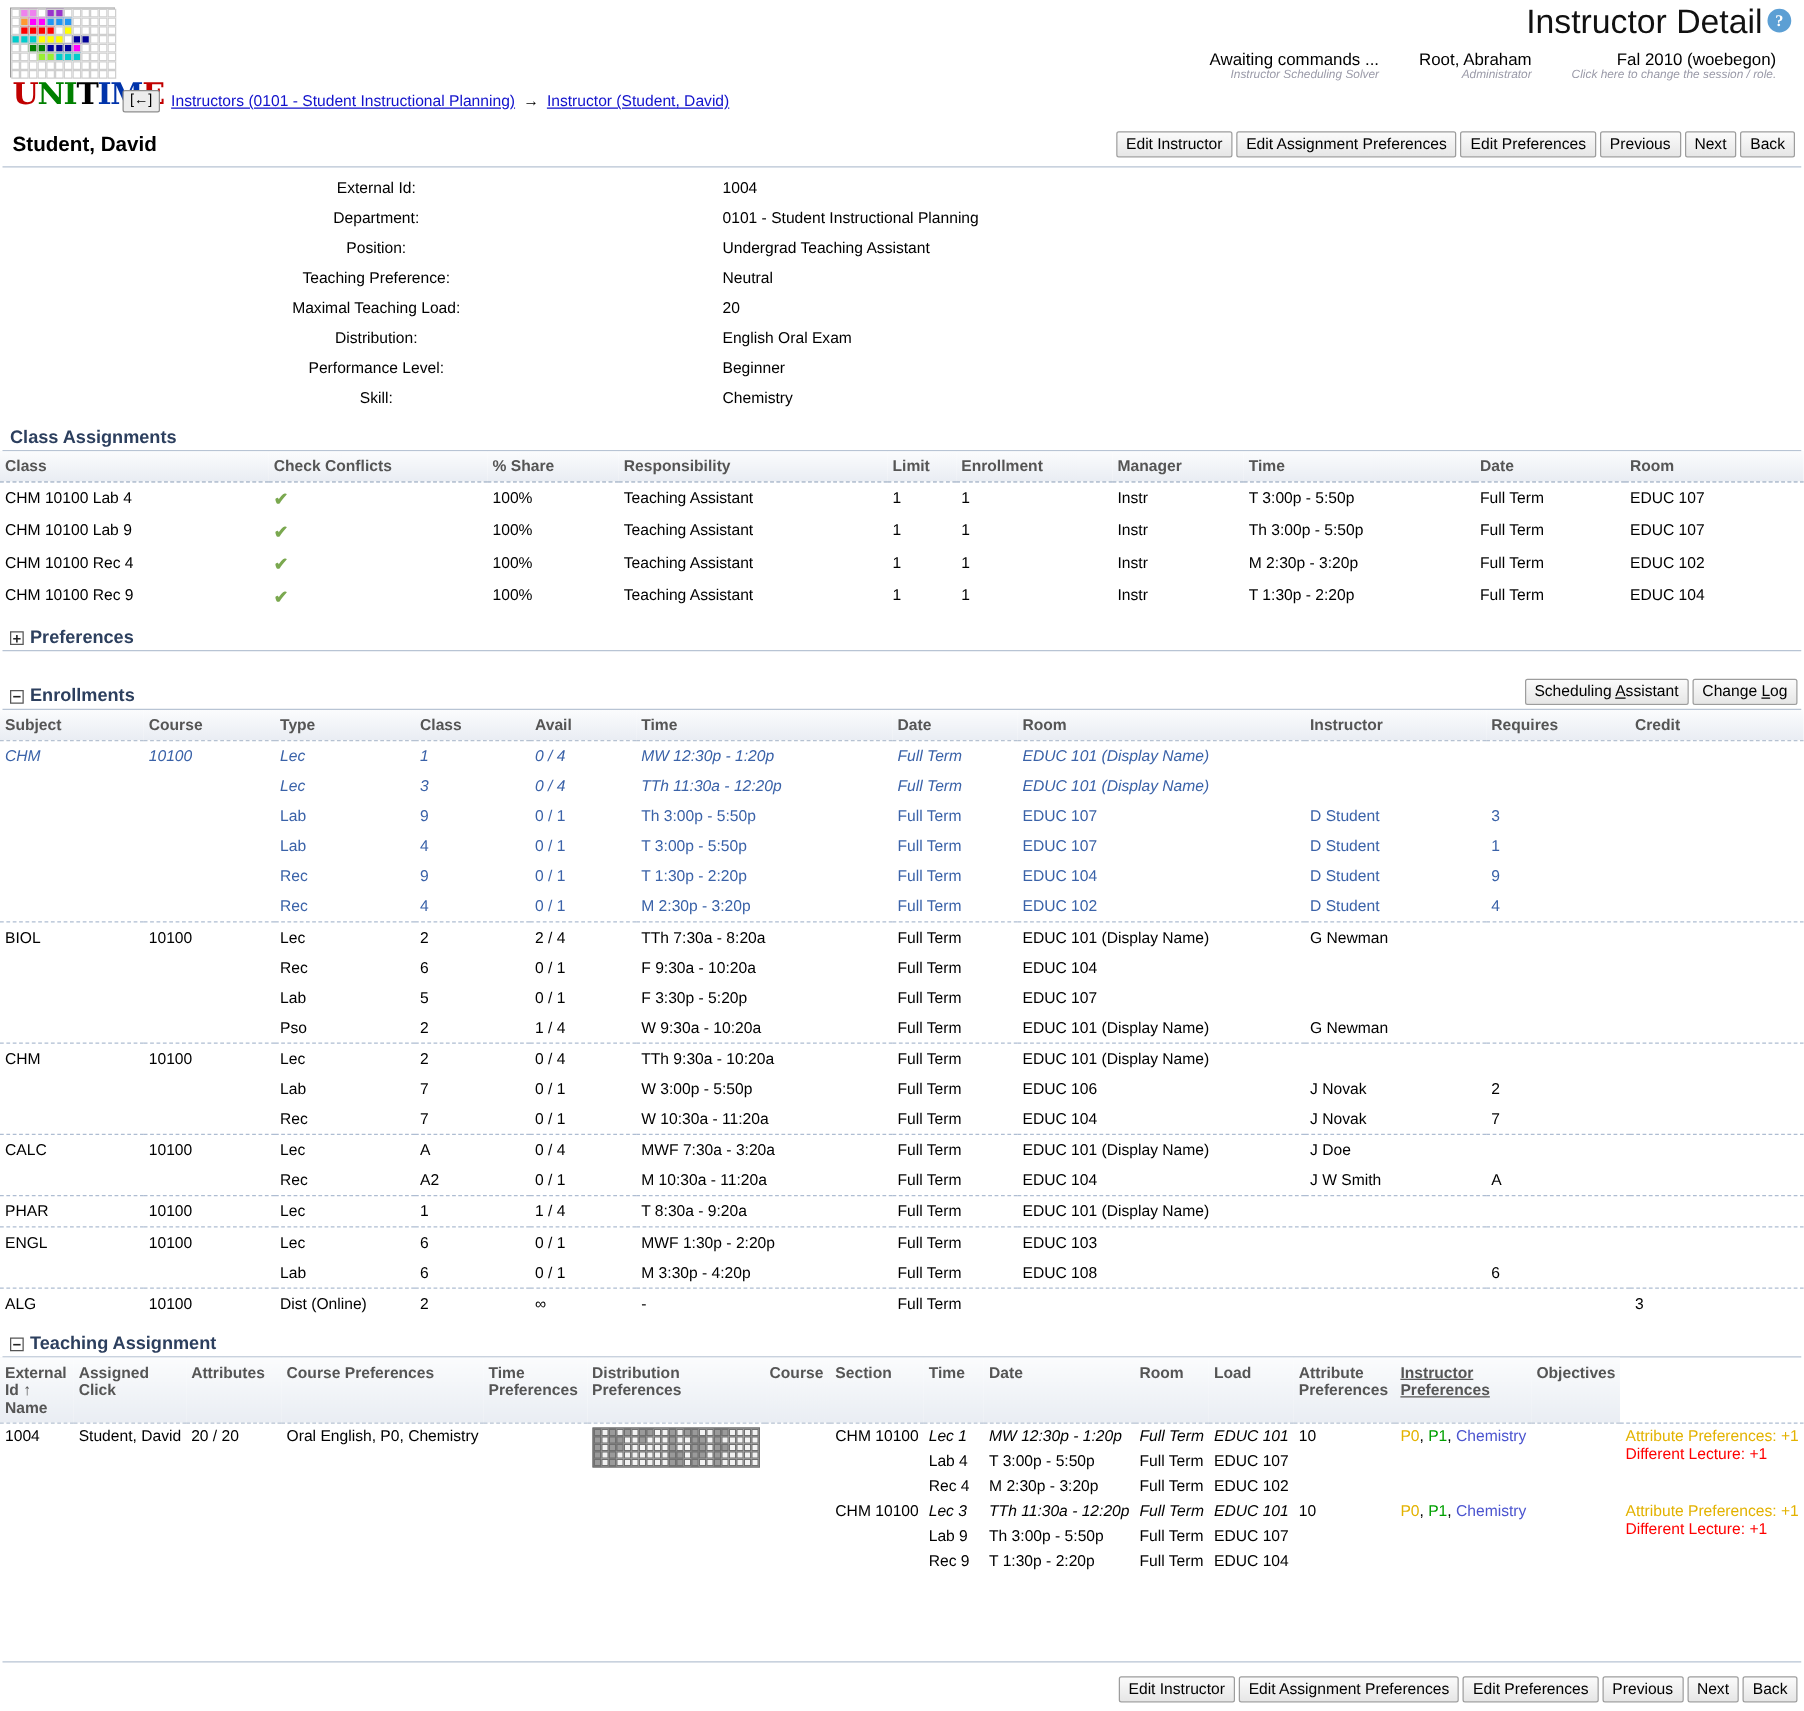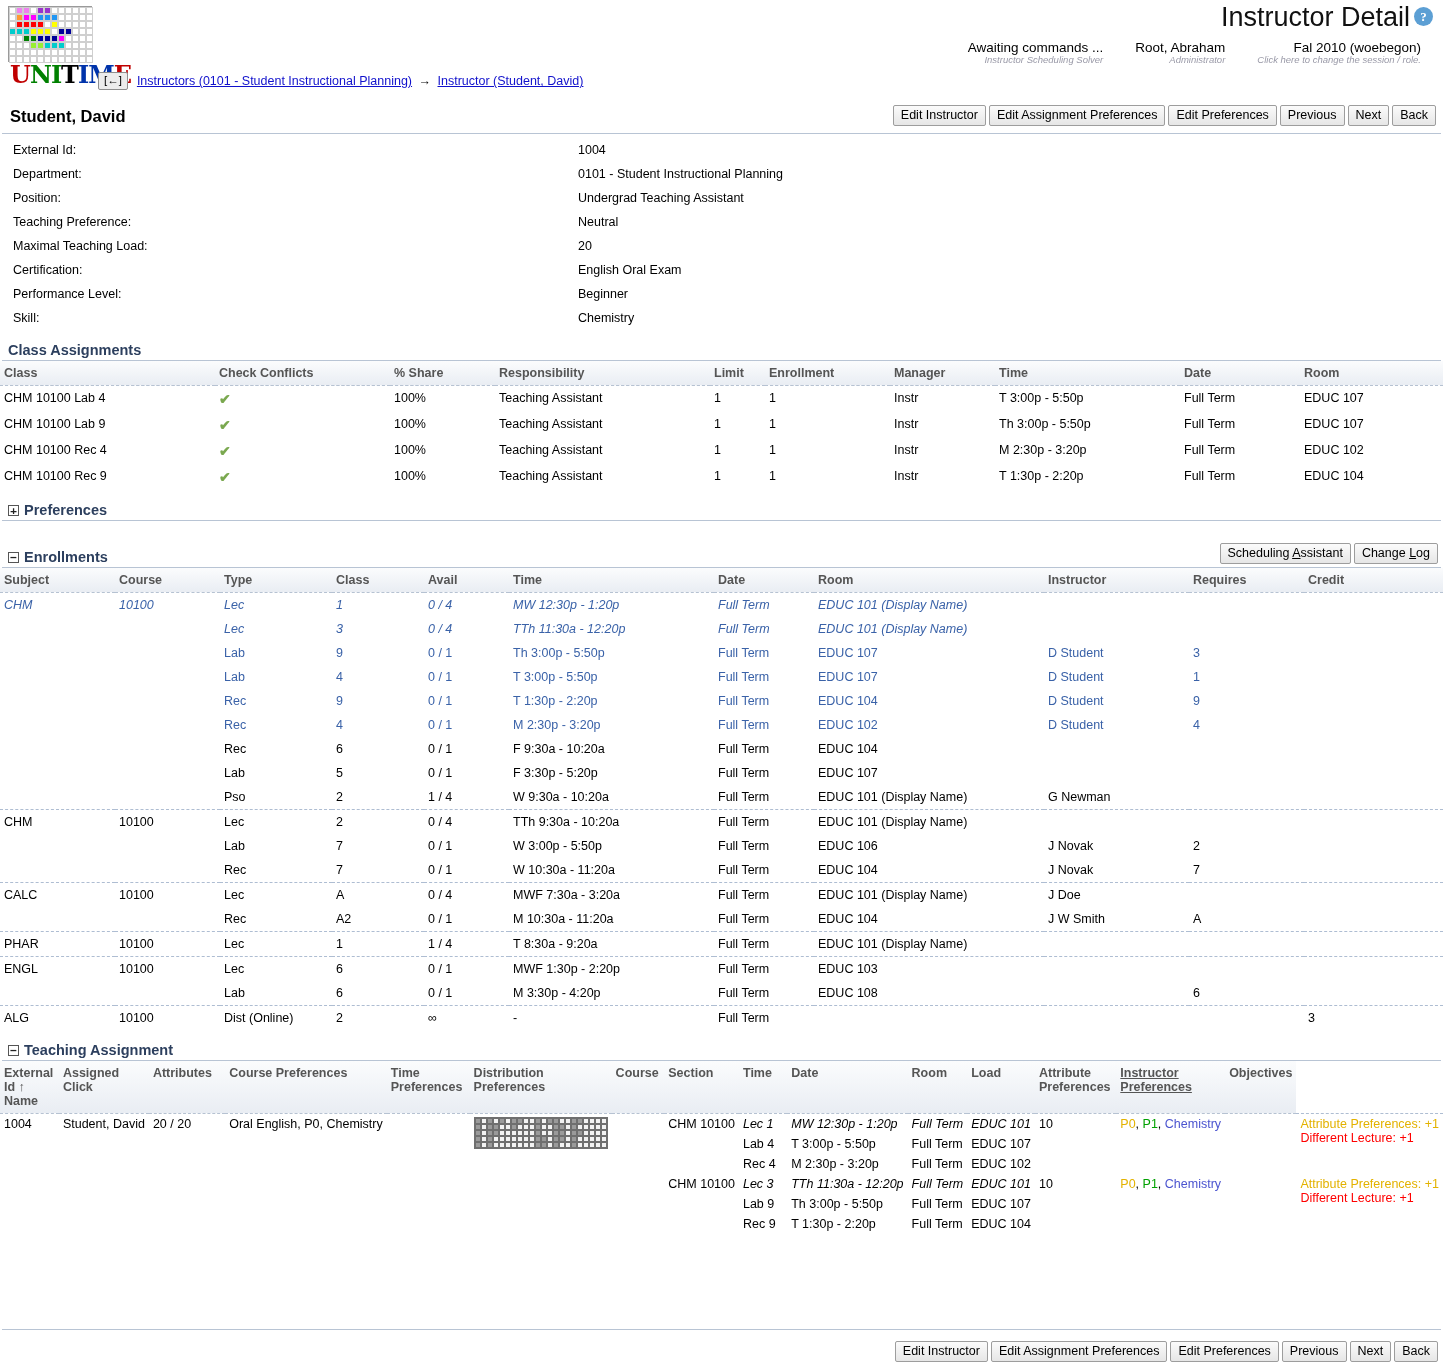--- a/index.html
+++ b/index.html
@@ -77,21 +77,21 @@
     font-size:12.5px; color:#000;
     background:linear-gradient(#fbfbfb,#e6e6e6);
     border:1px solid #9d9d9d; border-radius:2px;
     padding:2px 7px 3px 7px; cursor:pointer; white-space:nowrap;
   }
   .btn u { text-decoration:underline; }
 
   
   table.props { border-collapse:collapse; width:100%; margin-top:4px; }
   table.props td { padding:5px 0 5px 0; font-size:12.5px; vertical-align:top; }
-  table.props td.k { width:578px; padding-left:13px; }
+  table.props td.k { width:578px; padding-left:24px;text-align:center; }
   table.props td.v { }
 
   
   .section {
     margin:12px 2px 0 2px; border-bottom:1px solid #b8c4d4;
     padding:0 0 2px 6px;
     font-size:14.5px; font-weight:bold; color:#2c3f5e;
     display:flex; align-items:center; gap:5px;
   }
   .section .toggle {
@@ -307,21 +307,21 @@
       </tr>
       <tr>
         <td class="k">Teaching Preference:</td>
         <td class="v">Neutral</td>
       </tr>
       <tr>
         <td class="k">Maximal Teaching Load:</td>
         <td class="v">20</td>
       </tr>
       <tr>
-        <td class="k">Certification:</td>
+        <td class="k">Distribution:</td>
         <td class="v">English Oral Exam</td>
       </tr>
       <tr>
         <td class="k">Performance Level:</td>
         <td class="v">Beginner</td>
       </tr>
       <tr>
         <td class="k">Skill:</td>
         <td class="v">Chemistry</td>
       </tr>
@@ -500,20 +500,33 @@
         <td class="lnk">Rec</td>
         <td class="lnk">4</td>
         <td class="lnk">0 / 1</td>
         <td class="lnk">M 2:30p - 3:20p</td>
         <td class="lnk">Full Term</td>
         <td class="lnk">EDUC 102</td>
         <td class="lnk">D Student</td>
         <td class="lnk">4</td>
         <td class="lnk"></td>
       </tr>
+      <tr class="grp-start">
+        <td>BIOL</td>
+        <td>10100</td>
+        <td>Lec</td>
+        <td>2</td>
+        <td>2 / 4</td>
+        <td>TTh 7:30a - 8:20a</td>
+        <td>Full Term</td>
+        <td>EDUC 101 (Display Name)</td>
+        <td>G Newman</td>
+        <td></td>
+        <td></td>
+      </tr>
       <tr>
         <td></td>
         <td></td>
         <td>Rec</td>
         <td>6</td>
         <td>0 / 1</td>
         <td>F 9:30a - 10:20a</td>
         <td>Full Term</td>
         <td>EDUC 104</td>
         <td></td>

